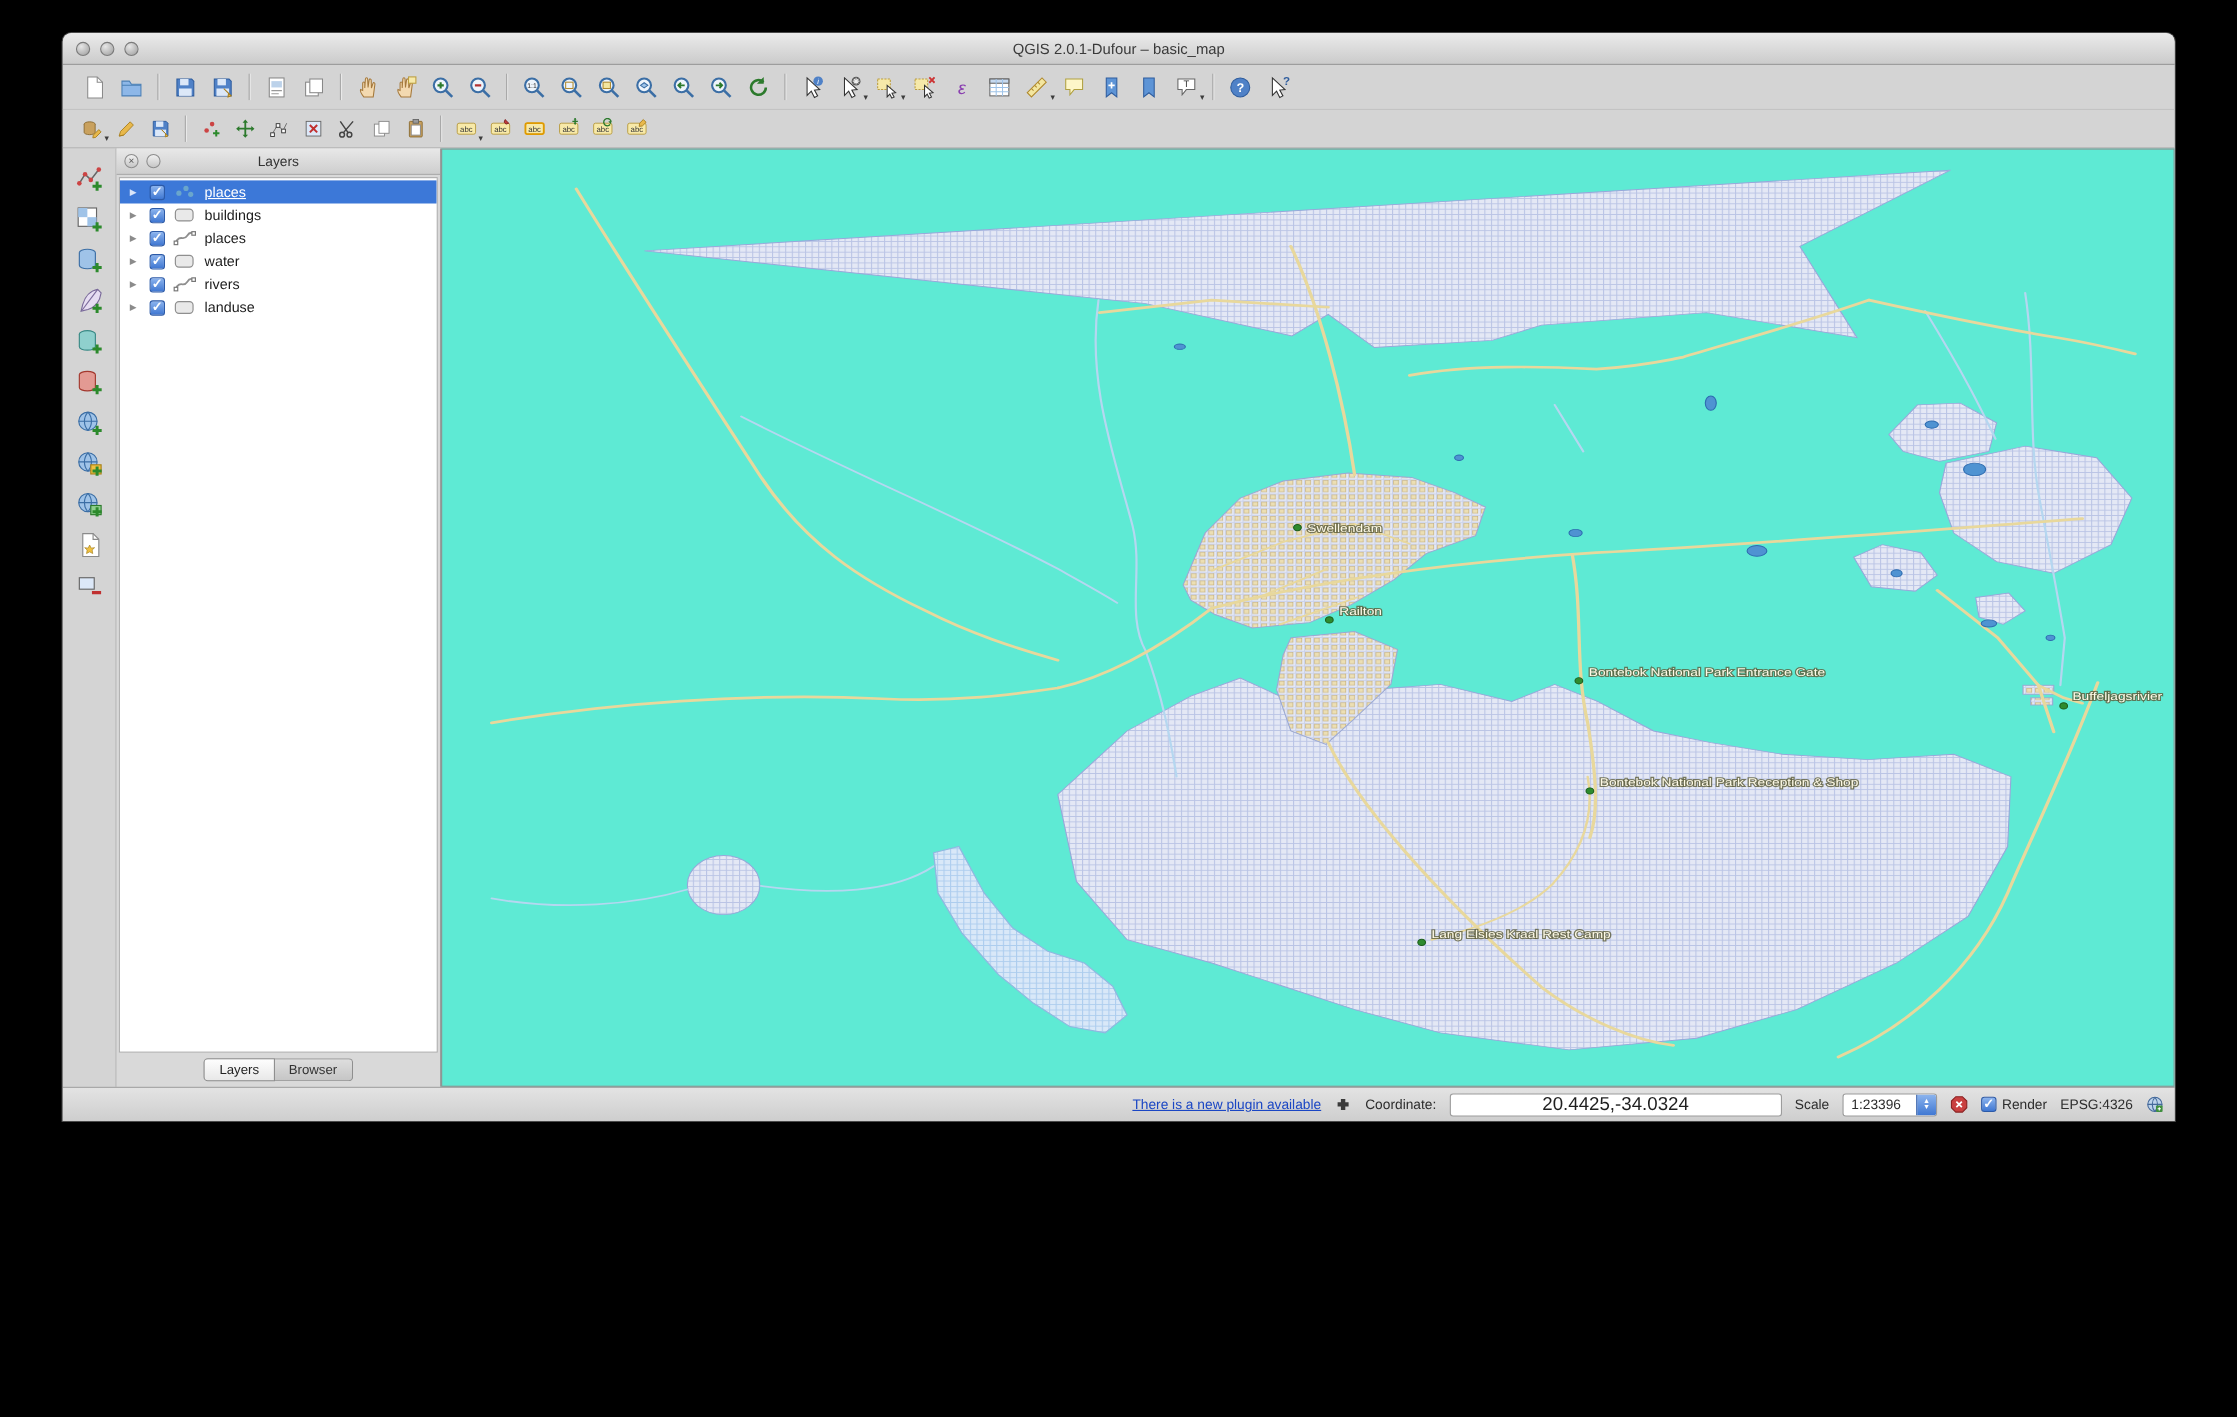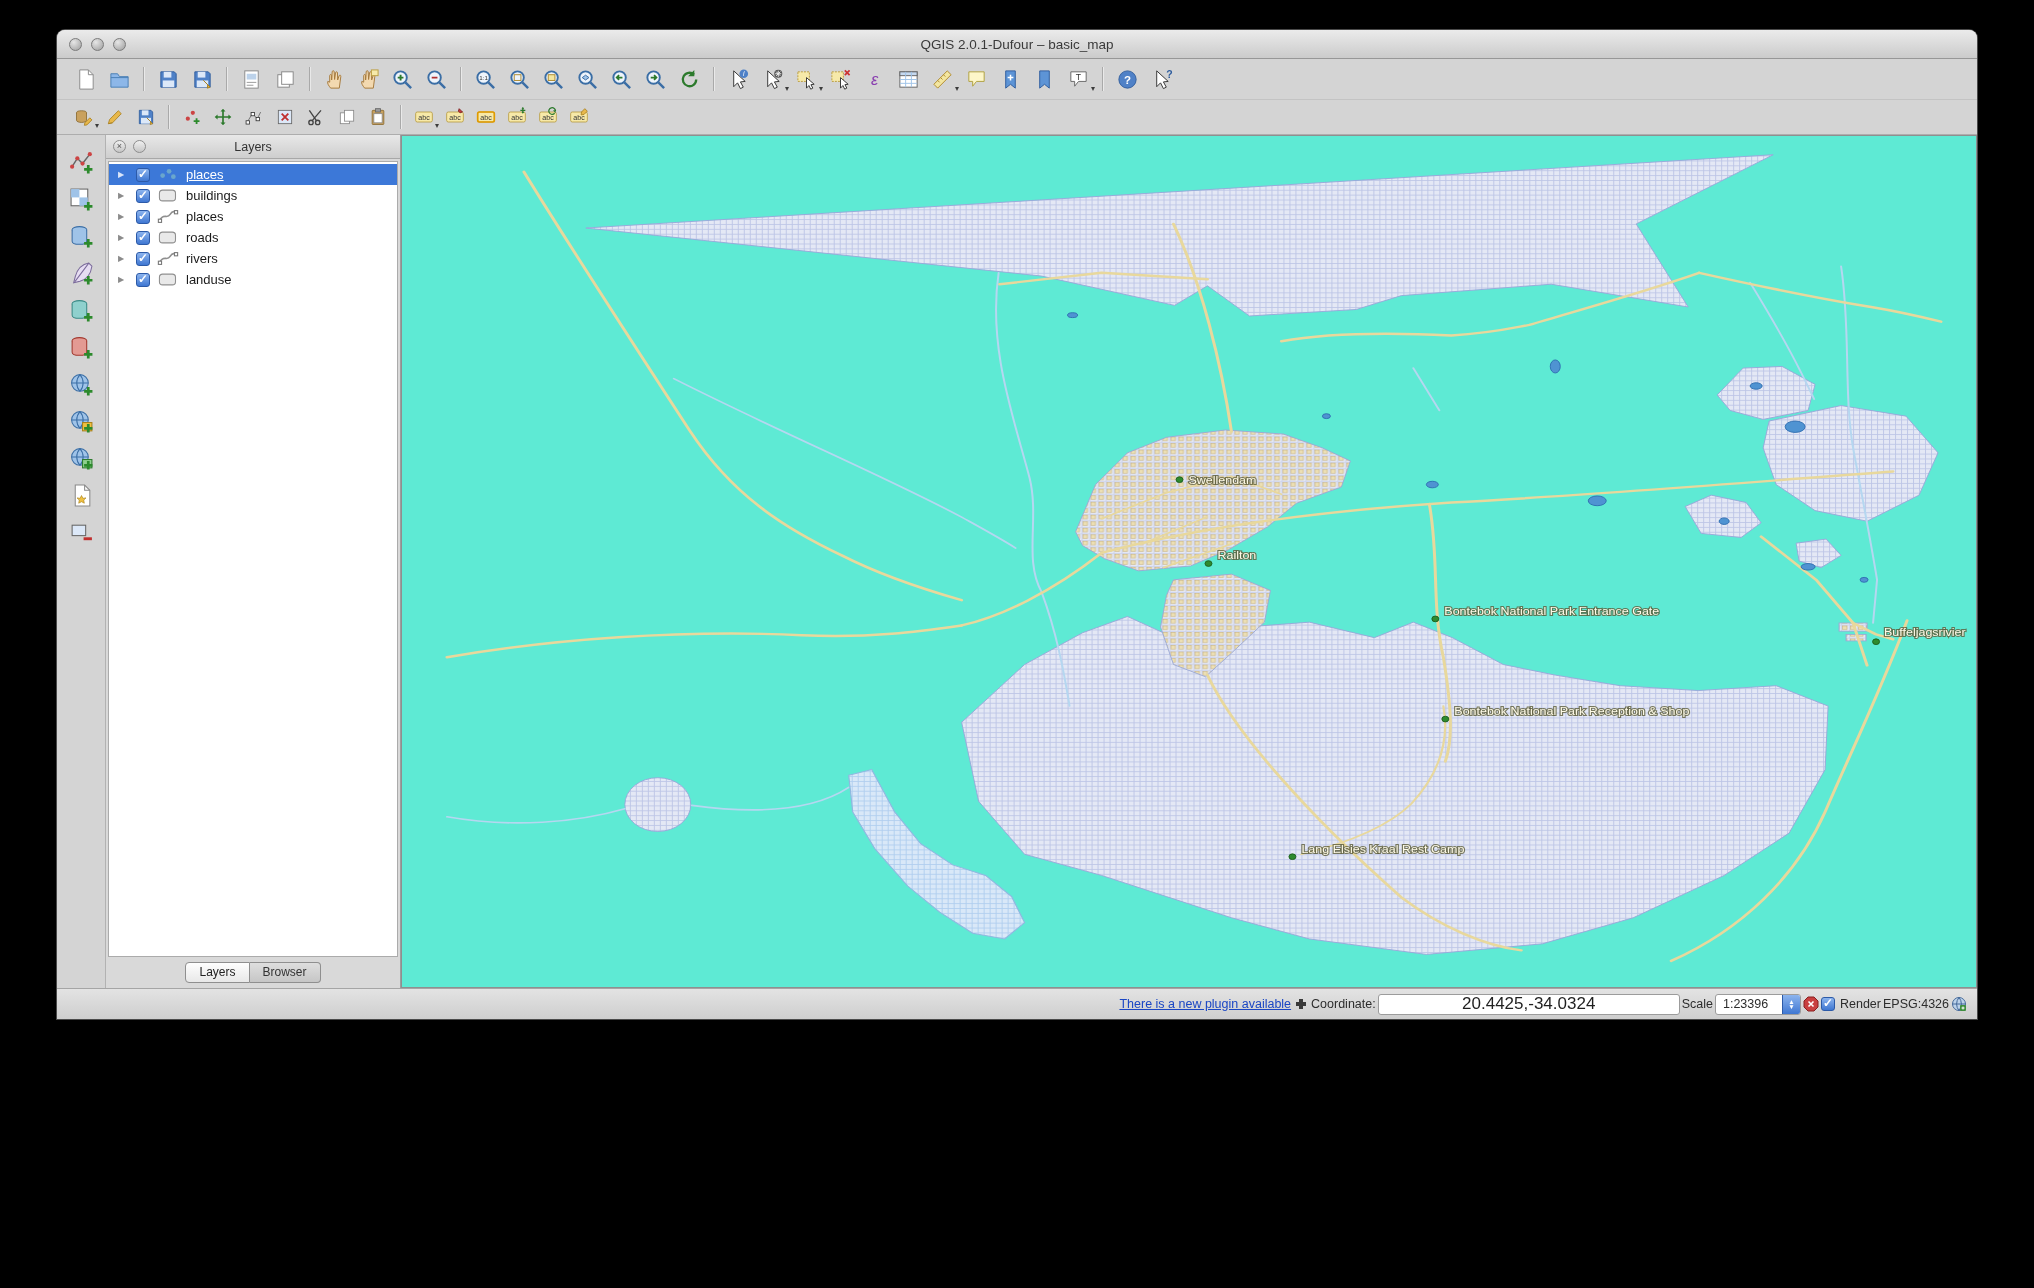--- a/index.html
+++ b/index.html
@@ -55,21 +55,21 @@
   .panel-tabs{height:26px;display:flex;align-items:center;justify-content:center;flex:0 0 auto;padding-bottom:3px;}
   .ptab{font-size:12px;padding:2.5px 13px;border:1px solid #8f8f8f;color:#222;}
   .ptab.active{background:linear-gradient(#fefefe,#e8e8e8);border-radius:4px 0 0 4px;}
   .ptab.inactive{background:linear-gradient(#dedede,#c6c6c6);border-left:0;border-radius:0 4px 4px 0;color:#333;}
   
   .map-canvas{flex:1;position:relative;background:#5eead4;border:1px solid #8f8f8f;min-width:0;padding-left:24px;}
   .map-canvas svg.map{position:absolute;inset:0;width:100%;height:100%;}
   .maplabel{font-size:12.5px;fill:#fffbe8;stroke:rgba(92,92,58,.8);stroke-width:2.4px;paint-order:stroke;}
   
   .statusbar{height:30px;background:linear-gradient(#e3e3e3,#cecece);border-top:1px solid #a5a5a5;
-             display:flex;align-items:center;font-size:12.5px;color:#2d2d2d;padding:0 10px;gap:2px;flex:0 0 auto;}
+             display:flex;align-items:center;font-size:12.5px;color:#2d2d2d;padding:0 10px;gap:12px;flex:0 0 auto;}
   .spacer{flex:1;}
   .link{color:#1a46c4;text-decoration:underline;cursor:pointer;}
   .sb-icon{width:16px;height:16px;flex:0 0 auto;}
   .coord-input{width:300px;height:19px;background:#fff;border:1px solid #9c9c9c;border-radius:3px;
                display:flex;align-items:center;justify-content:center;font-size:17px;color:#1f1f1f;}
   .scale-combo{height:19px;background:#fff;border:1px solid #9c9c9c;border-radius:3px;display:flex;
                align-items:stretch;overflow:hidden;}
   .scale-val{padding:0 7px;font-size:12.5px;display:flex;align-items:center;min-width:52px;}
   .combo-btn{width:17px;background:linear-gradient(#8cb4ee,#3f77d2);border-left:1px solid #2c5aa8;
              display:flex;flex-direction:column;align-items:center;justify-content:center;color:#fff;
@@ -704,21 +704,21 @@
                 <use href="#s-line"></use>
               </svg>
           <span class="lname">places</span>
         </div>
         <div class="lrow">
           <span class="tri">▶</span>
           <span class="mcb"></span>
           <svg class="licon" width="22" height="15">
                 <use href="#s-poly"></use>
               </svg>
-          <span class="lname">roads</span>
+          <span class="lname">water</span>
         </div>
         <div class="lrow">
           <span class="tri">▶</span>
           <span class="mcb"></span>
           <svg class="licon" width="22" height="15">
                 <use href="#s-line"></use>
               </svg>
           <span class="lname">rivers</span>
         </div>
         <div class="lrow">

